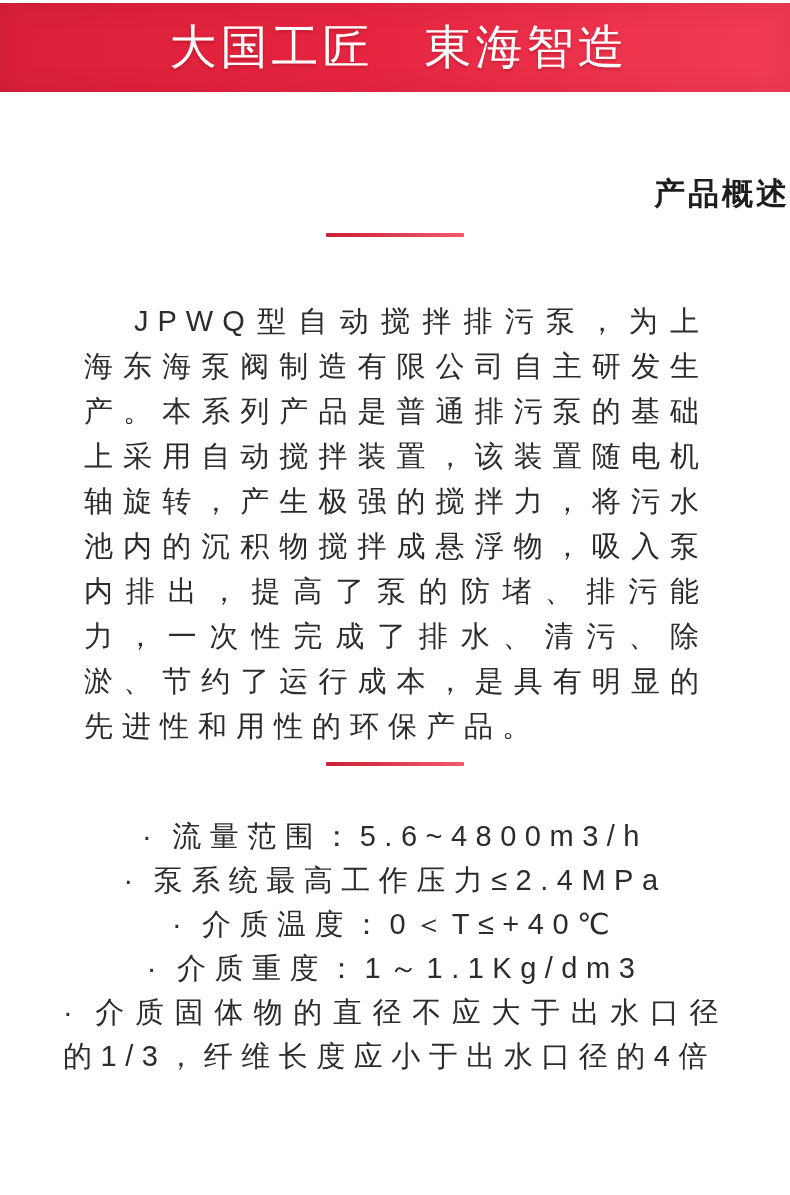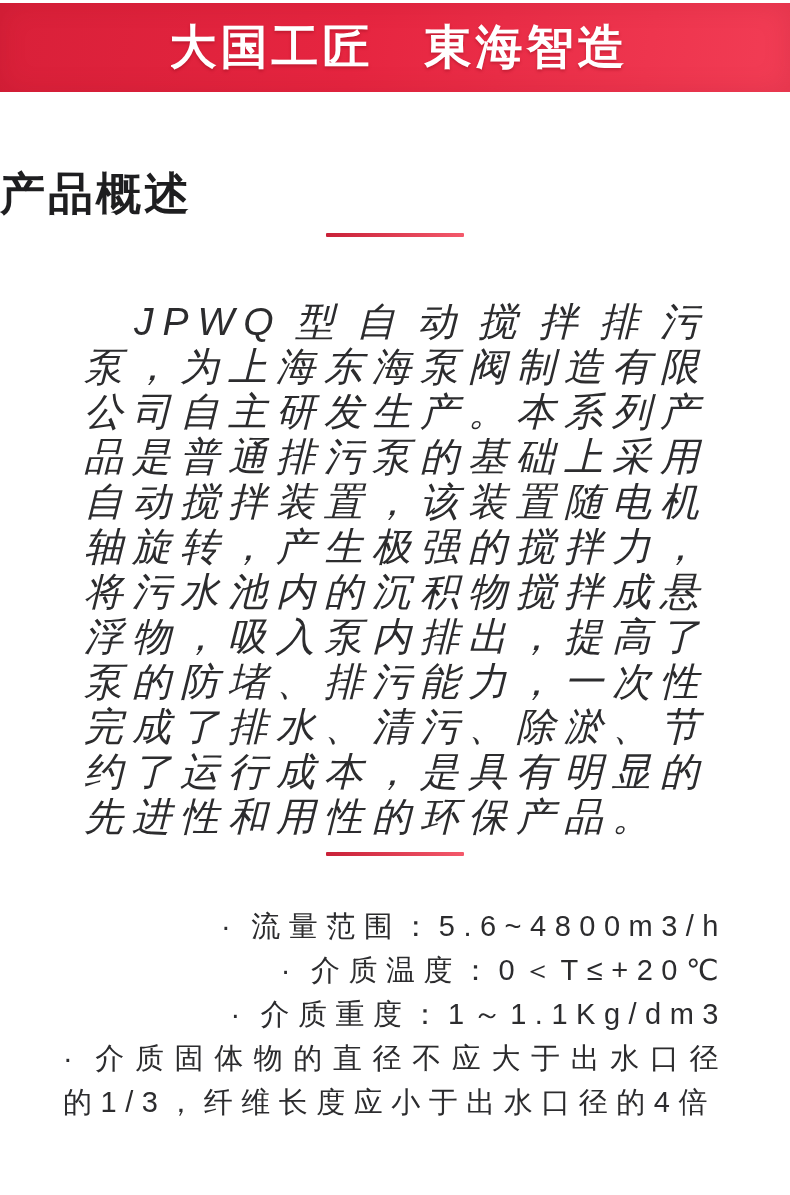--- a/index.html
+++ b/index.html
@@ -15,66 +15,65 @@
   .banner {
     margin-top:3px;
     height:89px;
     background:linear-gradient(100deg,#d92039 0%,#e62540 45%,#f23d55 100%);
     box-shadow:inset 0 0 28px rgba(120,0,18,.14);
     display:flex; align-items:center; justify-content:center;
   }
   .banner-title {
     color:#ffffff;
     font-size:47px;
-    font-weight:700;
+    font-weight:400;
     letter-spacing:4px;
     text-shadow:0 2px 3px rgba(130,5,20,.35);
     white-space:nowrap;
     margin-left:8px;
   }
 
   
   .section-title {
-    text-align:left;
-    font-size:45px;
+    text-align:right;
+    font-size:31px;
     font-weight:800;
     color:#1e1e20;
     letter-spacing:3px;
     line-height:52px;
   }
   .section-overview .section-title { margin-top:76px; }
   .section-conditions .section-title { margin-top:35px; }
   .title-underline {
     width:138px; height:4px;
     margin:13px auto 0;
     background:linear-gradient(90deg,#c92138 0%,#f4596b 100%);
     border-radius:1px;
   }
 
   
   .paragraph {
     margin:62px 82px 0 84px;
-    font-size:39px;
+    font-size:29px;
     line-height:45px;
     letter-spacing:9px;
     color:#2c2c2e;
     text-align:justify;
     text-indent:50px;
-    font-style:italic;
   }
 
   
   .bullets {
     margin:48px 63px 0 63px;
     font-size:29px;
     line-height:44px;
     letter-spacing:8.5px;
     color:#2c2c2e;
   }
-  .bullet { text-align:right; }
+  .bullet { text-align:center; }
   .bullet--wrap { text-align:justify; }
   .marker { margin-right:12px; }
 </style>
 </head>
 <body>
 
 <div class="page">
 
   <header class="banner">
     <h1 class="banner-title">大国工匠　東海智造</h1>
@@ -87,21 +86,24 @@
   </section>
 
   <section class="section-conditions">
     <div class="title-underline"></div>
 
     <div class="bullets">
       <div class="bullet">
         <span class="marker">·</span><span class="bullet-text">流量范围：5.6~4800m3/h</span>
       </div>
       <div class="bullet">
-        <span class="marker">·</span><span class="bullet-text">介质温度：0＜T≤+20℃</span>
+        <span class="marker">·</span><span class="bullet-text">泵系统最高工作压力≤2.4MPa</span>
+      </div>
+      <div class="bullet">
+        <span class="marker">·</span><span class="bullet-text">介质温度：0＜T≤+40℃</span>
       </div>
       <div class="bullet">
         <span class="marker">·</span><span class="bullet-text">介质重度：1～1.1Kg/dm3</span>
       </div>
       <div class="bullet bullet--wrap">
         <span class="marker">·</span><span class="bullet-text">介质固体物的直径不应大于出水口径的1/3，纤维长度应小于出水口径的4倍</span>
       </div>
     </div>
   </section>
 

